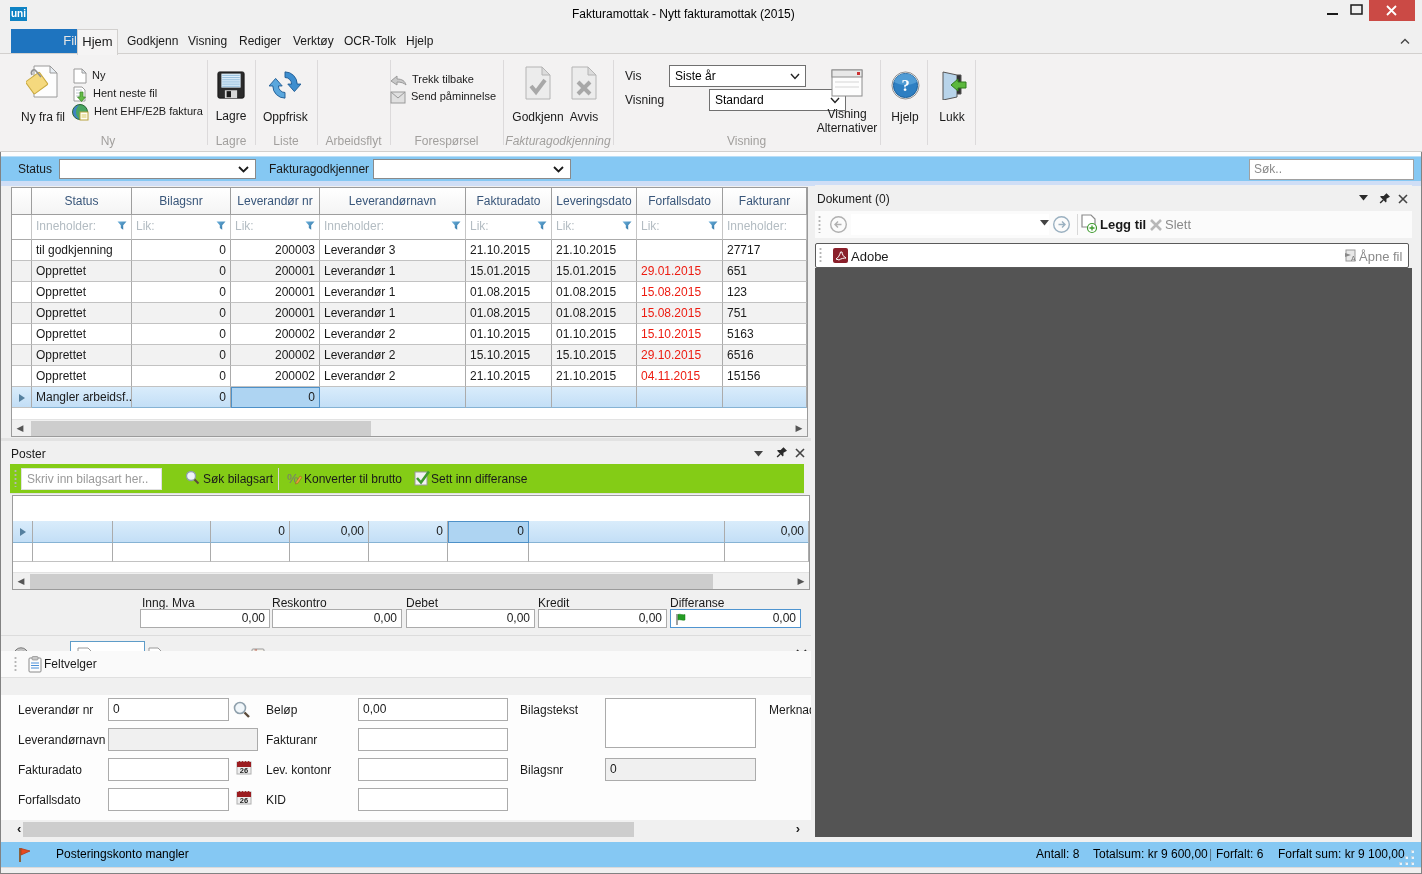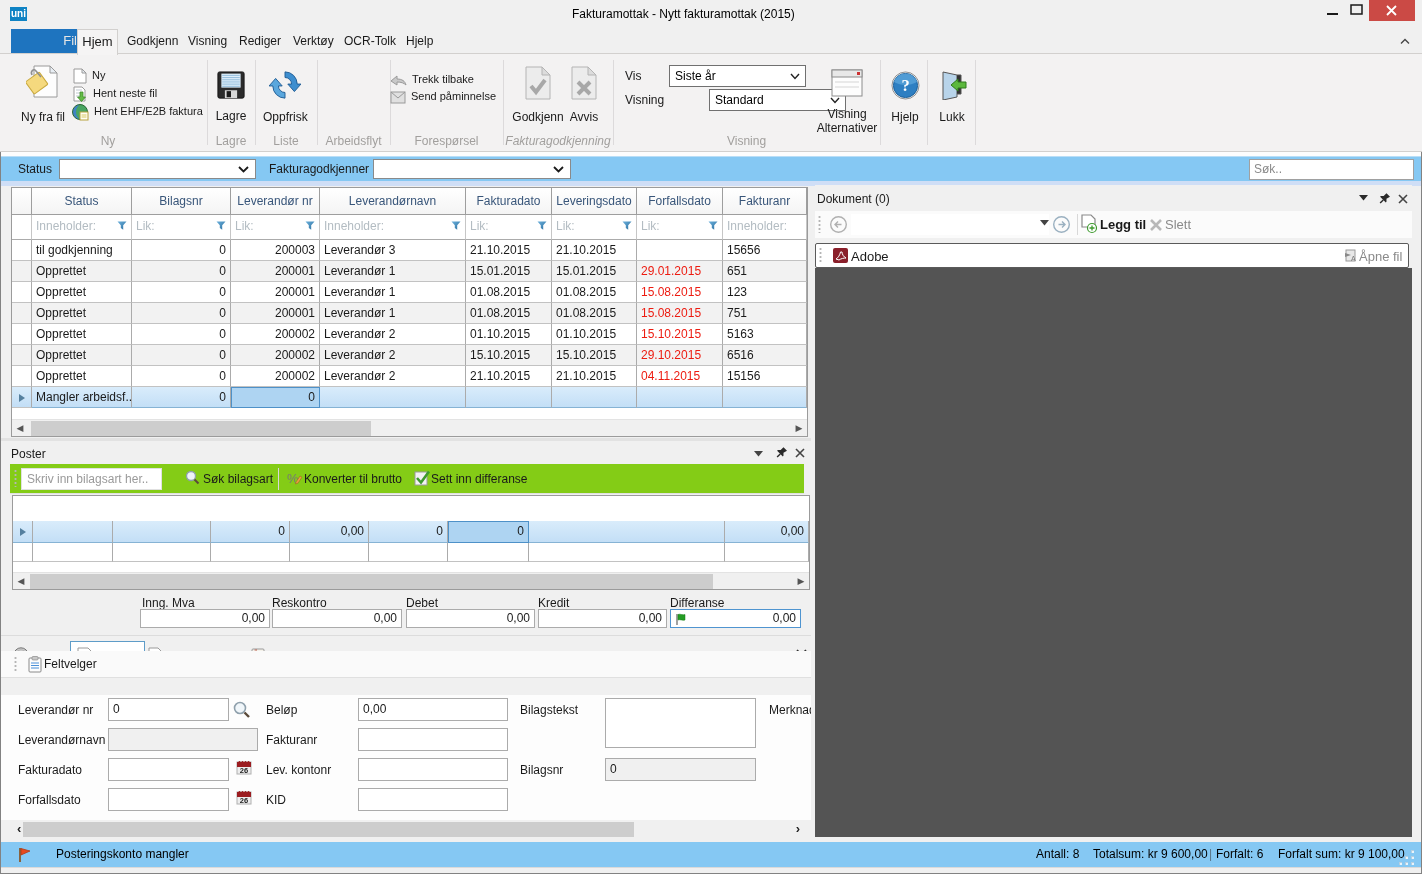--- a/index.html
+++ b/index.html
@@ -320,21 +320,21 @@
 </div>
 <div class="grow" style="top:52px; height:21px; background:#ffffff;">
 <div class="rowind" style="background:#ffffff;"></div>
 <div class="gcell" style="width:100px; line-height:20px; text-align:left;">til godkjenning</div>
 <div class="gcell" style="width:99px; line-height:20px; text-align:right;">0</div>
 <div class="gcell" style="width:89px; line-height:20px; text-align:right;">200003</div>
 <div class="gcell" style="width:146px; line-height:20px; text-align:left;">Leverandør 3</div>
 <div class="gcell" style="width:86px; line-height:20px; text-align:left;">21.10.2015</div>
 <div class="gcell" style="width:85px; line-height:20px; text-align:left;">21.10.2015</div>
 <div class="gcell" style="width:86px; line-height:20px; text-align:left;"></div>
-<div class="gcell" style="width:84px; line-height:20px; text-align:left;">15656</div>
+<div class="gcell" style="width:84px; line-height:20px; text-align:left;">27717</div>
 </div>
 <div class="grow" style="top:73px; height:21px; background:#f2f2f2;">
 <div class="rowind" style="background:#f2f2f2;"></div>
 <div class="gcell" style="width:100px; line-height:20px; text-align:left;">Opprettet</div>
 <div class="gcell" style="width:99px; line-height:20px; text-align:right;">0</div>
 <div class="gcell" style="width:89px; line-height:20px; text-align:right;">200001</div>
 <div class="gcell" style="width:146px; line-height:20px; text-align:left;">Leverandør 1</div>
 <div class="gcell" style="width:86px; line-height:20px; text-align:left;">15.01.2015</div>
 <div class="gcell" style="width:85px; line-height:20px; text-align:left;">15.01.2015</div>
 <div class="gcell red" style="width:86px; line-height:20px; text-align:left;">29.01.2015</div>

